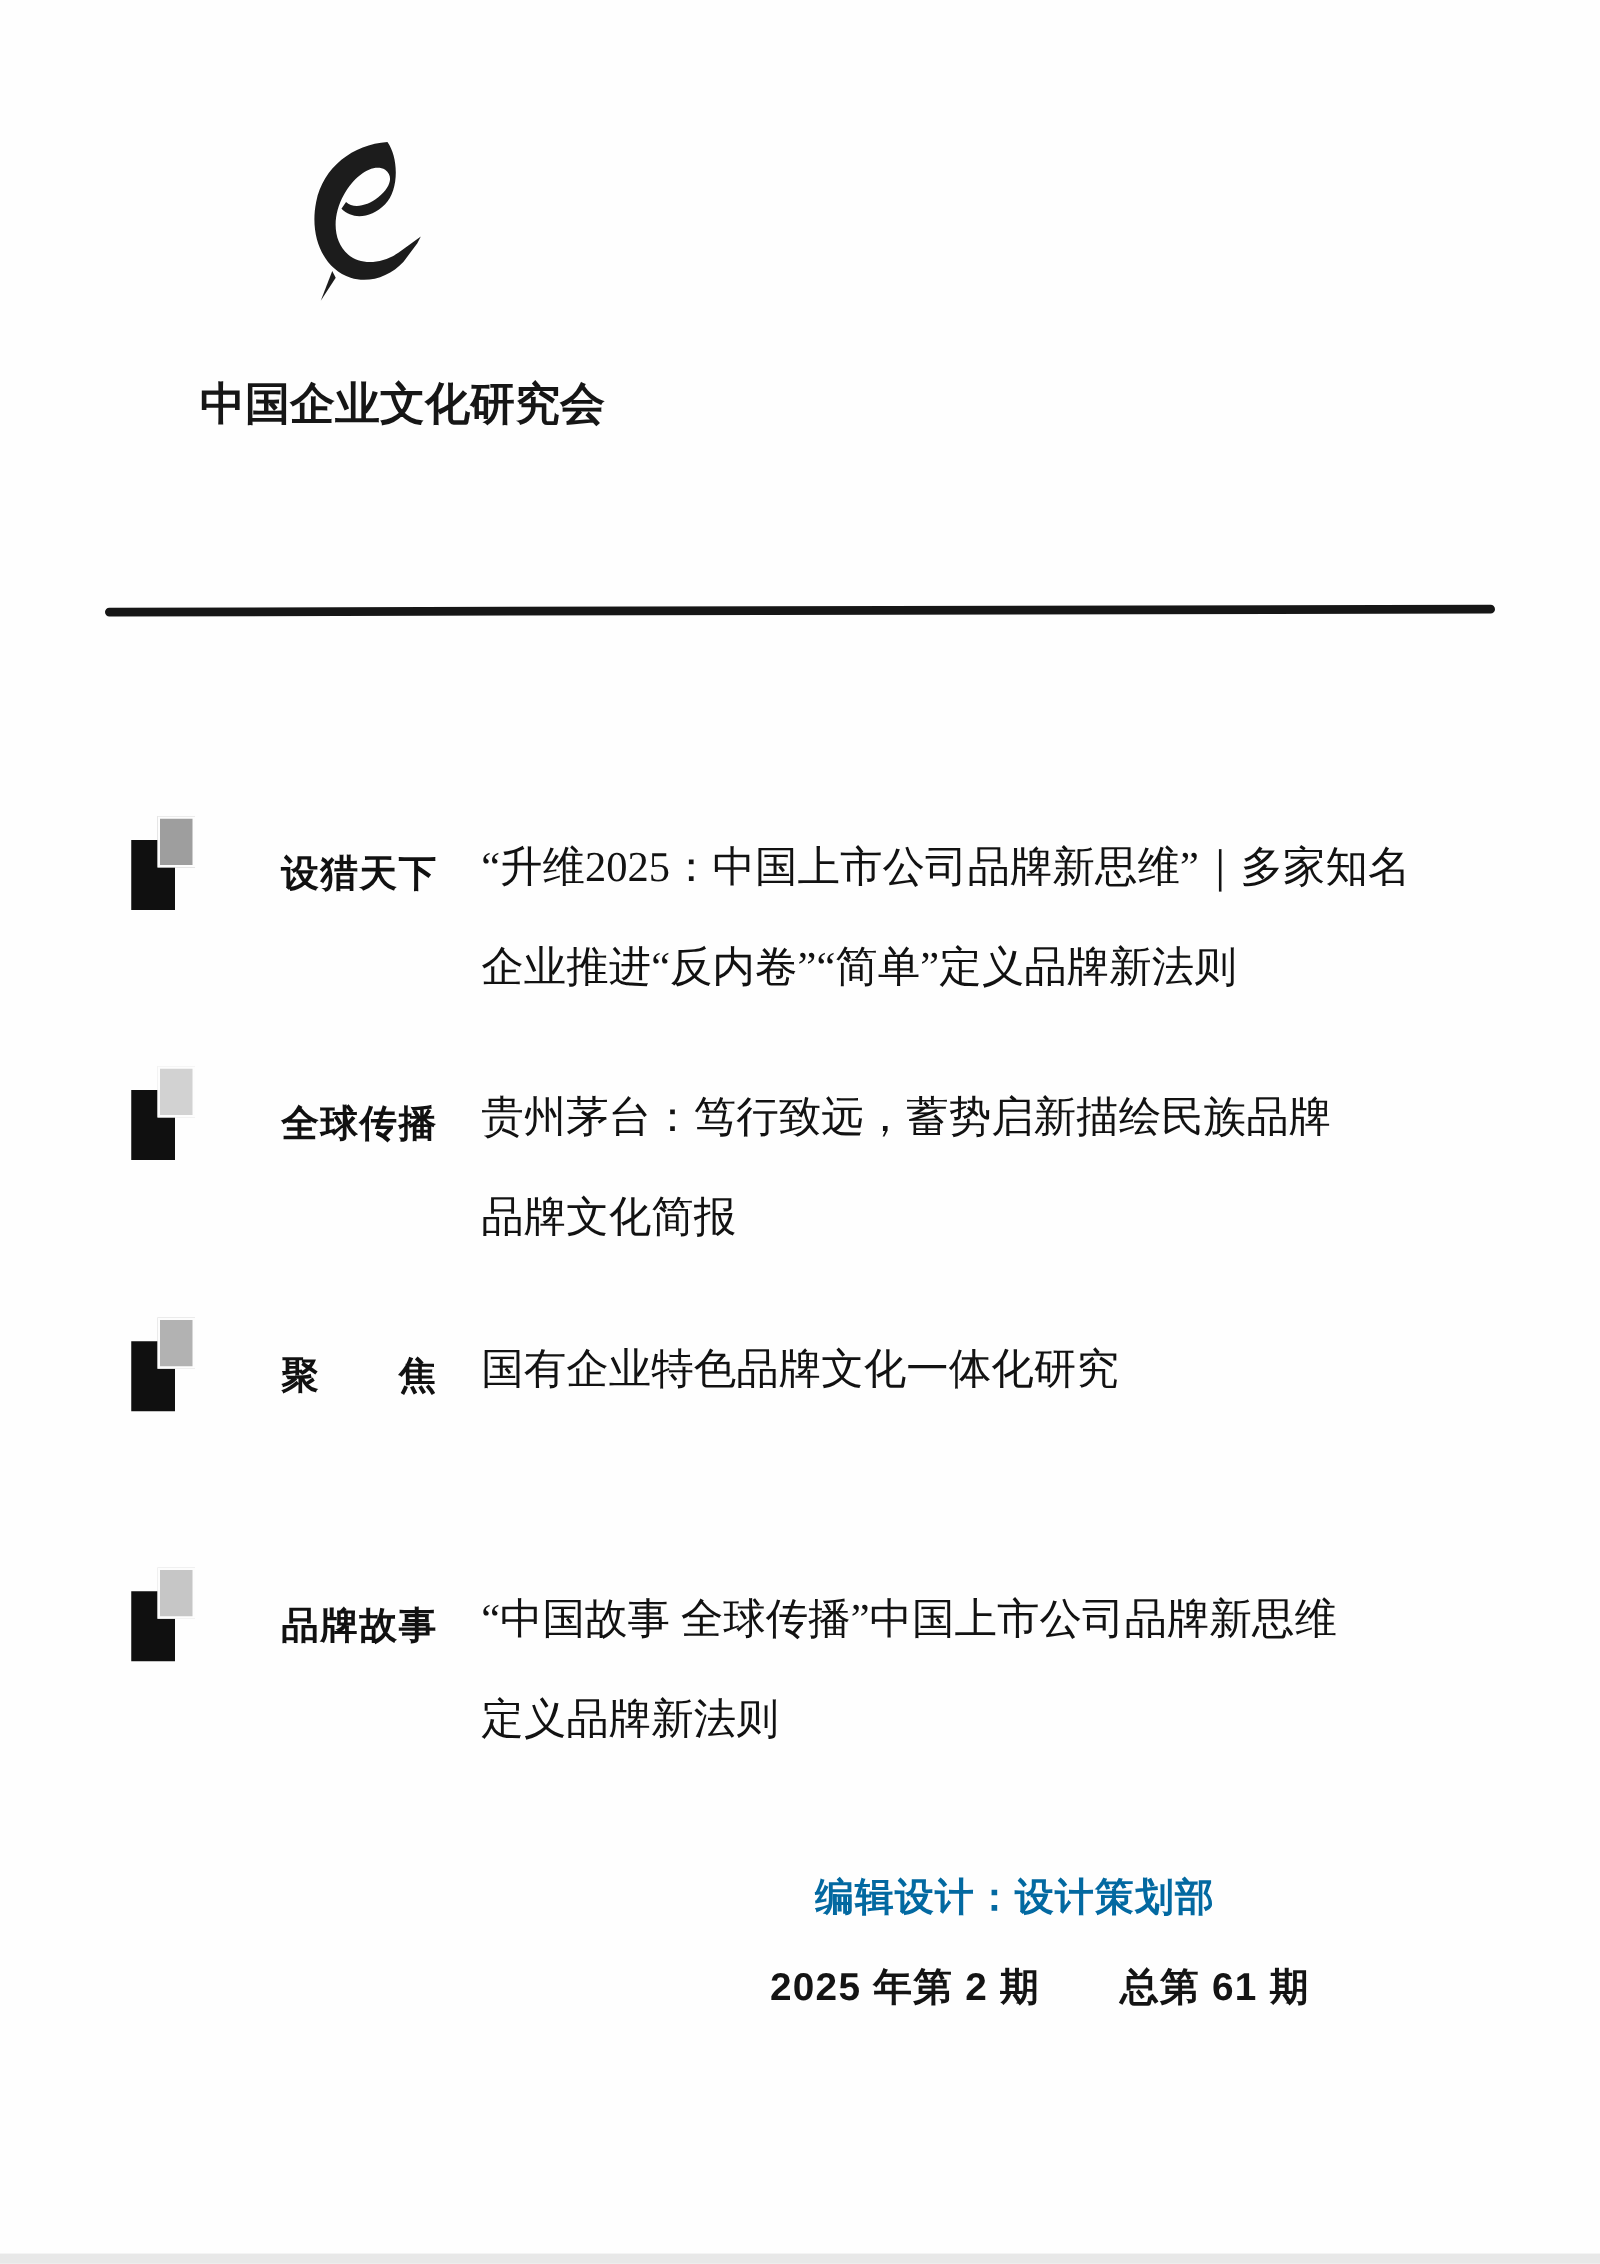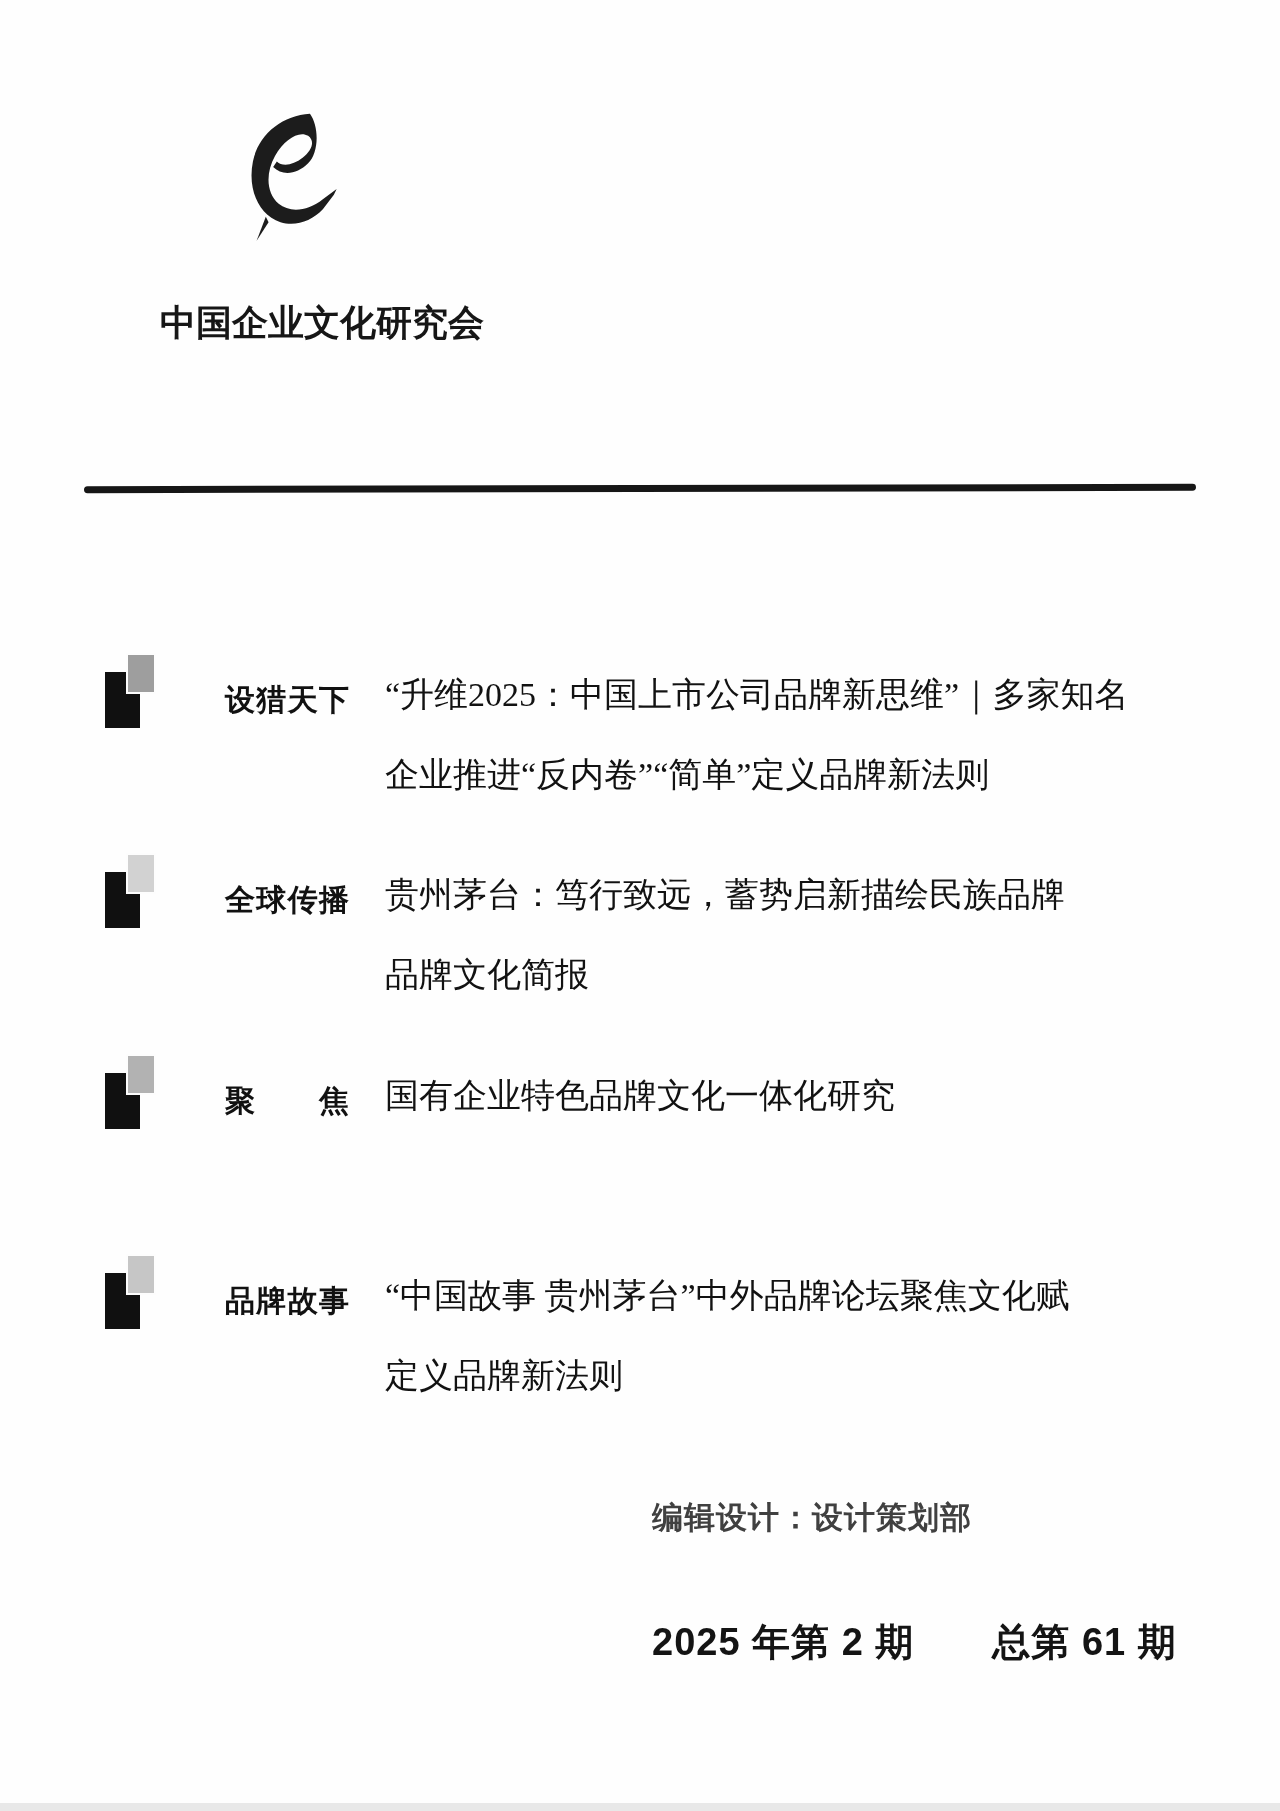--- a/index.html
+++ b/index.html
@@ -55,26 +55,26 @@
     position:absolute;left:385px;top:0;width:820px;
     font-family:"Liberation Serif",serif;
     font-size:34px;line-height:80px;
     color:#121212;
   }
   .toc-line{white-space:nowrap;}
   
   .footer-editor{
     position:absolute;left:652px;top:1497px;
     font-size:31px;font-weight:bold;letter-spacing:1px;
-    color:#404040;white-space:nowrap;
+    color:#0369a1;white-space:nowrap;
   }
   .footer-issue{
-    position:absolute;left:652px;top:1569px;
-    font-size:38px;font-weight:bold;letter-spacing:1px;
-    color:#141414;white-space:nowrap;margin-top:48px;
+    position:absolute;left:616px;top:1569px;
+    font-size:31px;font-weight:bold;letter-spacing:1px;
+    color:#141414;white-space:nowrap;
   }
 </style>
 </head>
 <body>
 
 <div class="page">
 
   <div class="logo">
     <svg viewBox="0 0 130 150" width="140" height="138" aria-hidden="true">
       <path fill="#1c1c1c" d="
@@ -137,21 +137,21 @@
       </div>
     </div>
 
     <div class="toc-row" style="top: 1256px;">
       <div class="toc-icon">
         <div class="icon-black"></div>
         <div class="icon-gray" style="background: rgb(198, 198, 198);"></div>
       </div>
       <div class="toc-label">品牌故事</div>
       <div class="toc-text">
-        <div class="toc-line">“中国故事 贵州茅台”中外品牌论坛聚焦文化赋</div>
+        <div class="toc-line">“中国故事 全球传播”中国上市公司品牌新思维</div>
         <div class="toc-line">定义品牌新法则</div>
       </div>
     </div>
   </div>
 
   <div class="footer-editor">编辑设计：设计策划部</div>
   <div class="footer-issue">2025 年第 2 期　　总第 61 期</div>
 
 </div>
 

